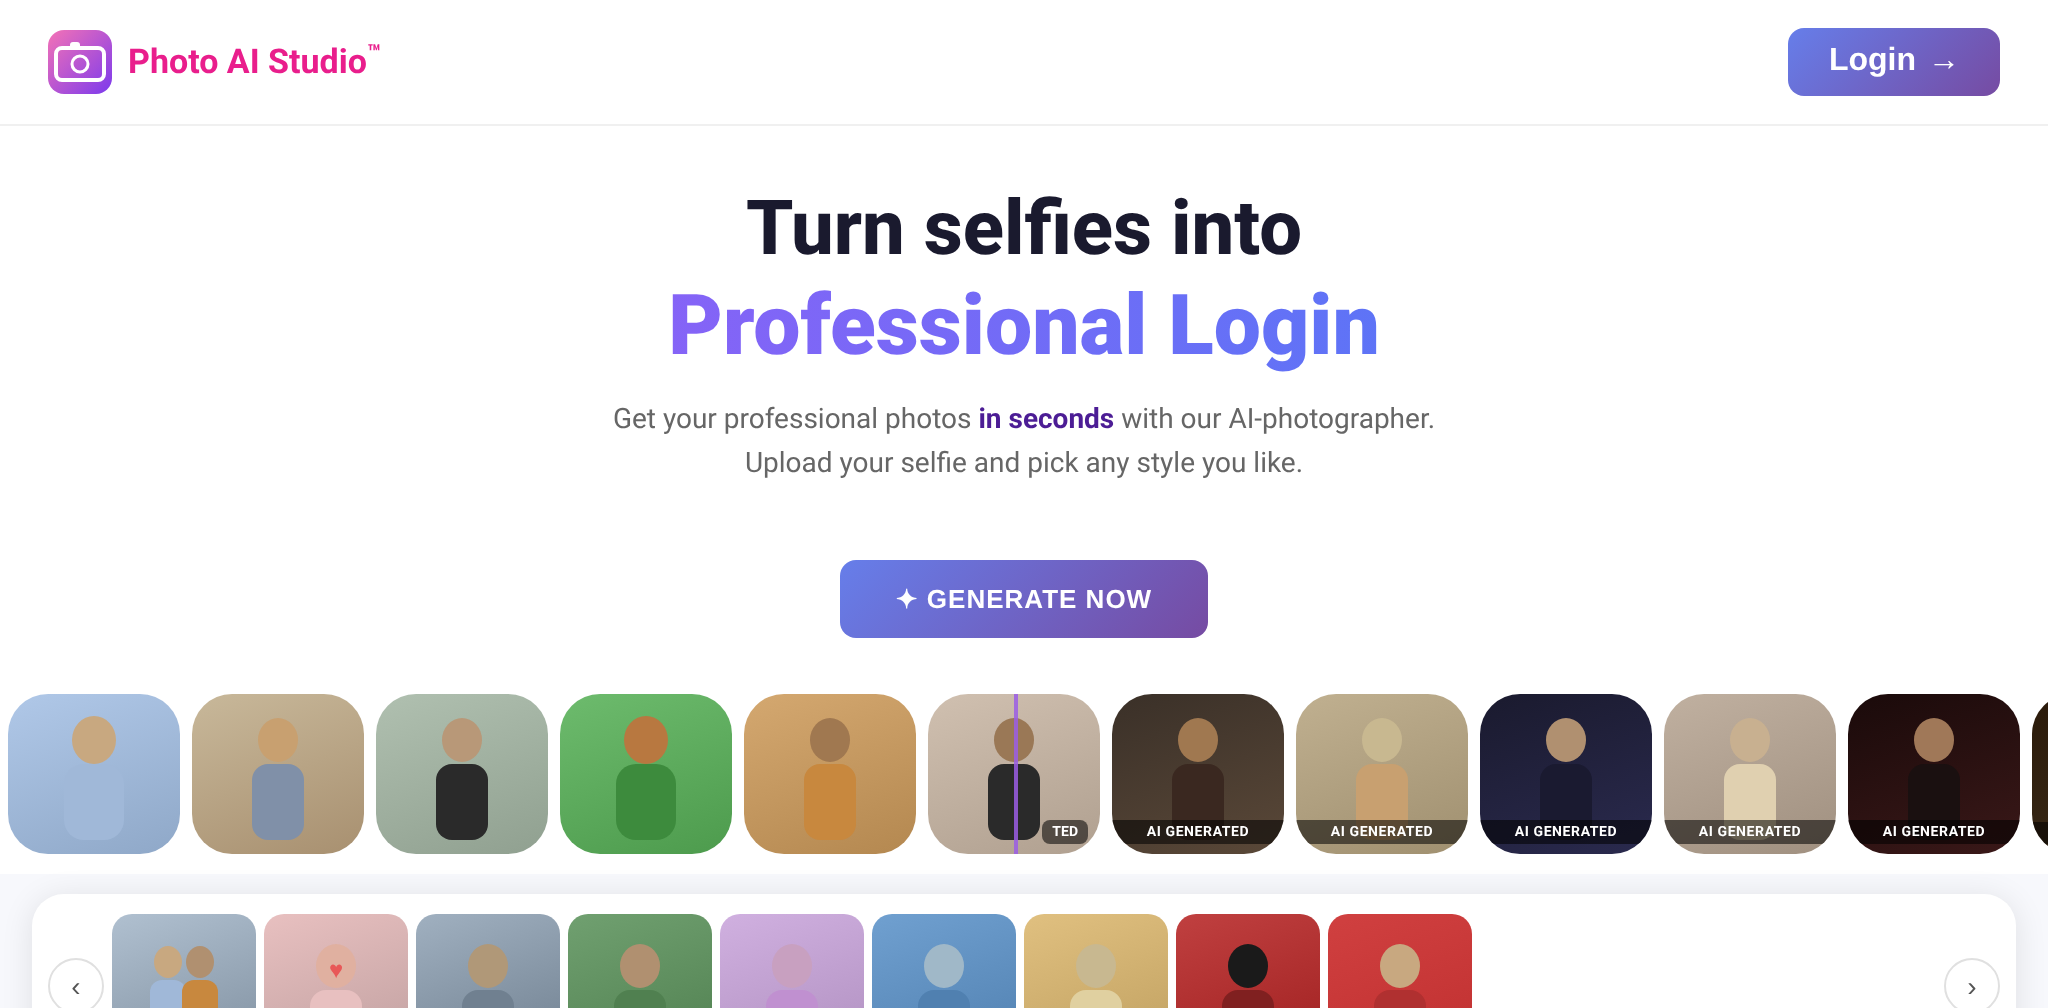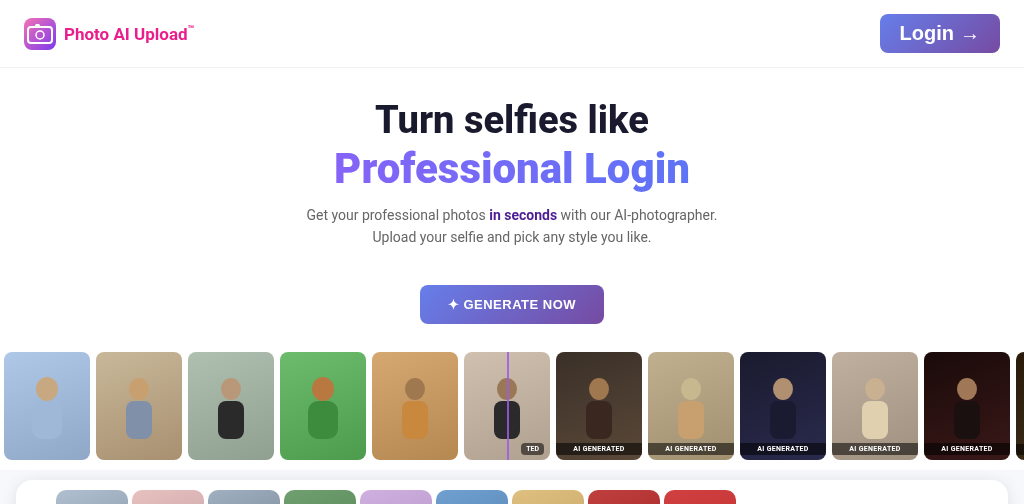--- a/index.html
+++ b/index.html
@@ -36,21 +36,21 @@
     }
     .logo-text span {
       color: #e91e8c;
     }
     .login-btn {
       background: linear-gradient(135deg, #667eea 0%, #764ba2 100%);
       color: #fff;
       border: none;
       padding: 8px 20px;
       border-radius: 8px;
-      font-size: 20px;
+      font-size: 16px;
       font-weight: 600;
       cursor: pointer;
       display: flex;
       align-items: center;
       gap: 6px;
     }
 
     
     .hero {
       text-align: center;
@@ -100,22 +100,22 @@
     .photo-strip {
       display: flex;
       gap: 6px;
       padding: 10px 0;
       overflow: hidden;
       width: 100%;
     }
     .photo-card {
       flex-shrink: 0;
       width: 86px;
-      height: 108px;
-      border-radius: 8px;
+      height: 80px;
+      border-radius: 20px;
       overflow: hidden;
       position: relative;
       background: #ddd;
     }
     .photo-card-inner {
       width: 100%;
       height: 100%;
       display: flex;
       align-items: center;
       justify-content: center;
@@ -243,31 +243,31 @@
         <linearGradient id="lg1" x1="0" y1="0" x2="1" y2="1">
           <stop offset="0%" stop-color="#f472b6"></stop>
           <stop offset="100%" stop-color="#7c3aed"></stop>
         </linearGradient>
       </defs>
       <rect x="4" y="9" width="24" height="16" rx="3" fill="none" stroke="#fff" stroke-width="2"></rect>
       <circle cx="16" cy="17" r="4" fill="none" stroke="#fff" stroke-width="1.5"></circle>
       <rect x="11" y="6" width="5" height="4" rx="1.5" fill="#fff"></rect>
     </svg>
     <span class="logo-text">
-      <span>Photo AI Upload</span><span style="color:#e91e8c;font-size:11px;vertical-align:super;">™</span>
+      <span>Photo AI Studio</span><span style="color:#e91e8c;font-size:11px;vertical-align:super;">™</span>
     </span>
   </div>
   <button class="login-btn">
     <span>Login</span>
     <span>→</span>
   </button>
 </header>
 
 <section class="hero">
-  <div class="hero-title-top">Turn selfies like</div>
+  <div class="hero-title-top">Turn selfies into</div>
   <div class="hero-title-gradient">Professional Login</div>
   <div class="hero-subtitle">
     Get your professional photos <strong>in seconds</strong> with our AI-photographer.<br>
     Upload your selfie and pick any style you like.
   </div>
   <button class="generate-btn">
     <span>✦ GENERATE NOW</span>
   </button>
 </section>
 

